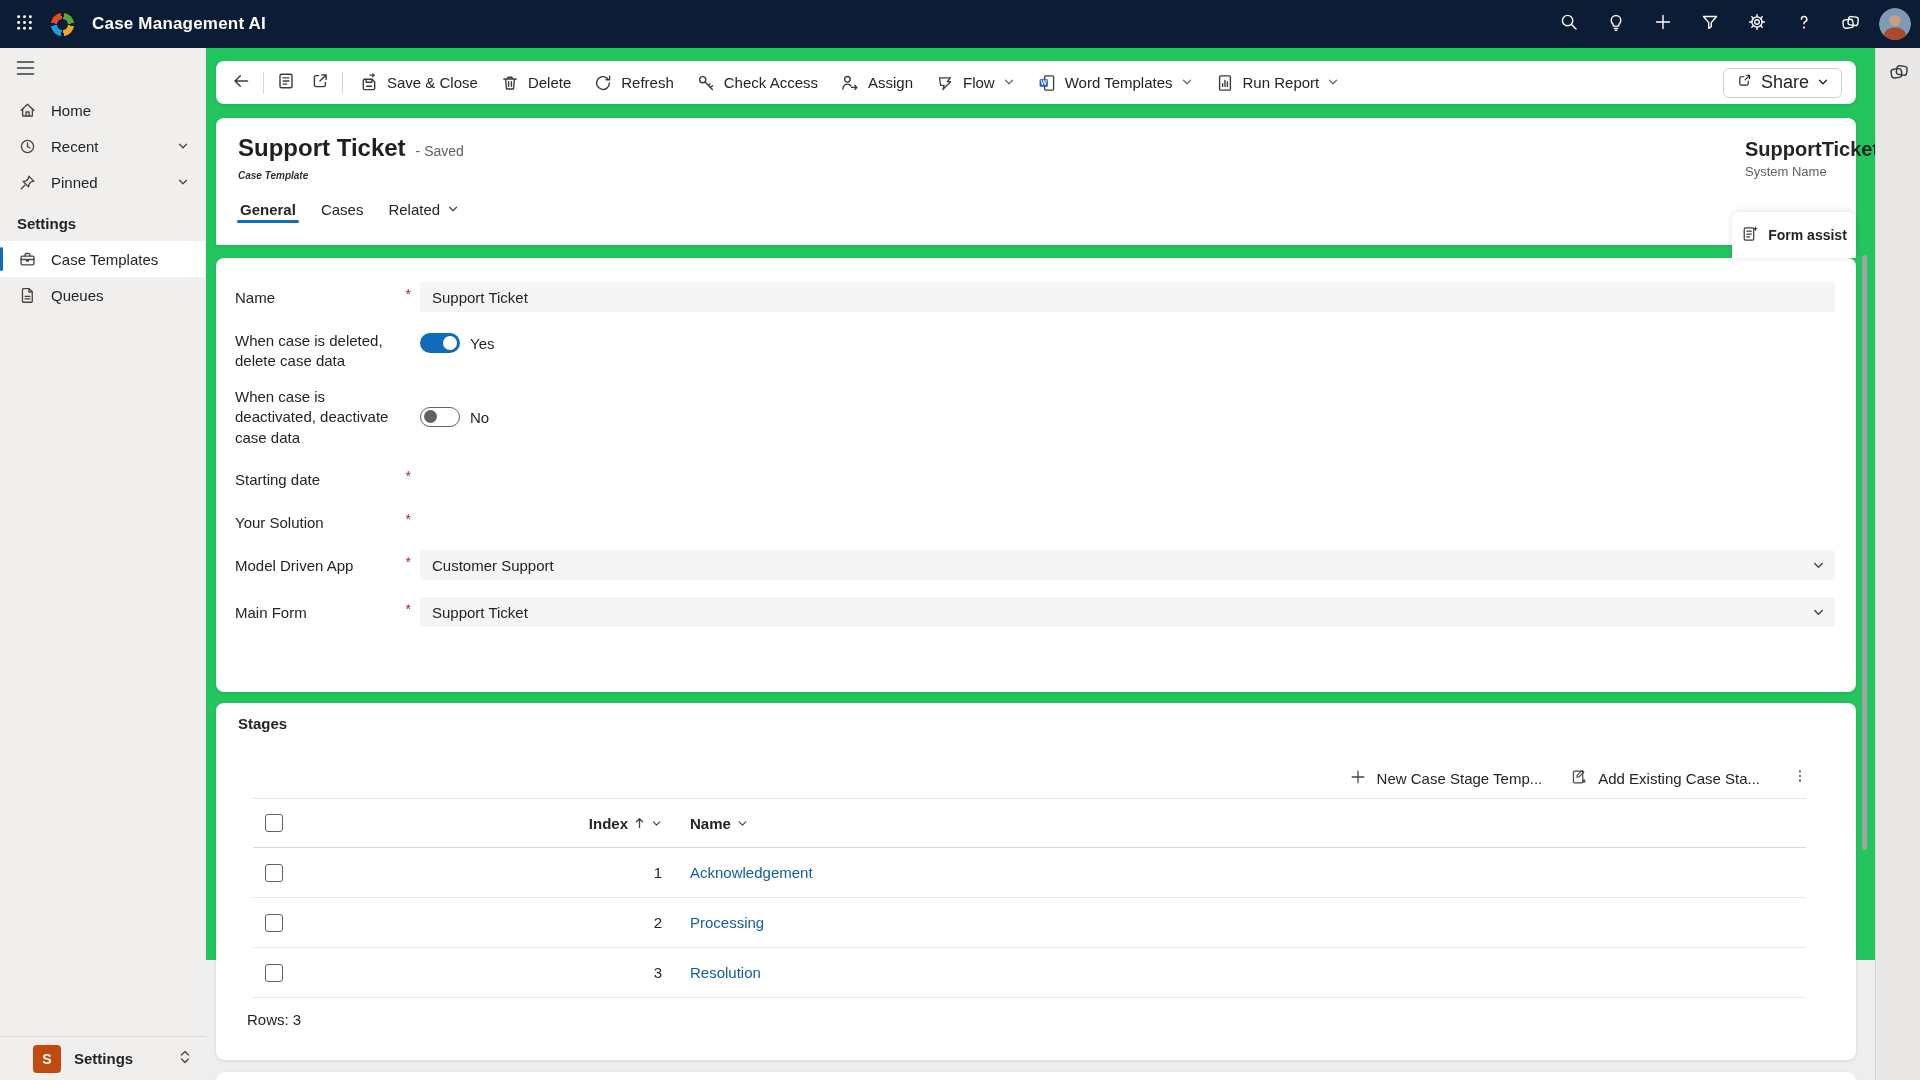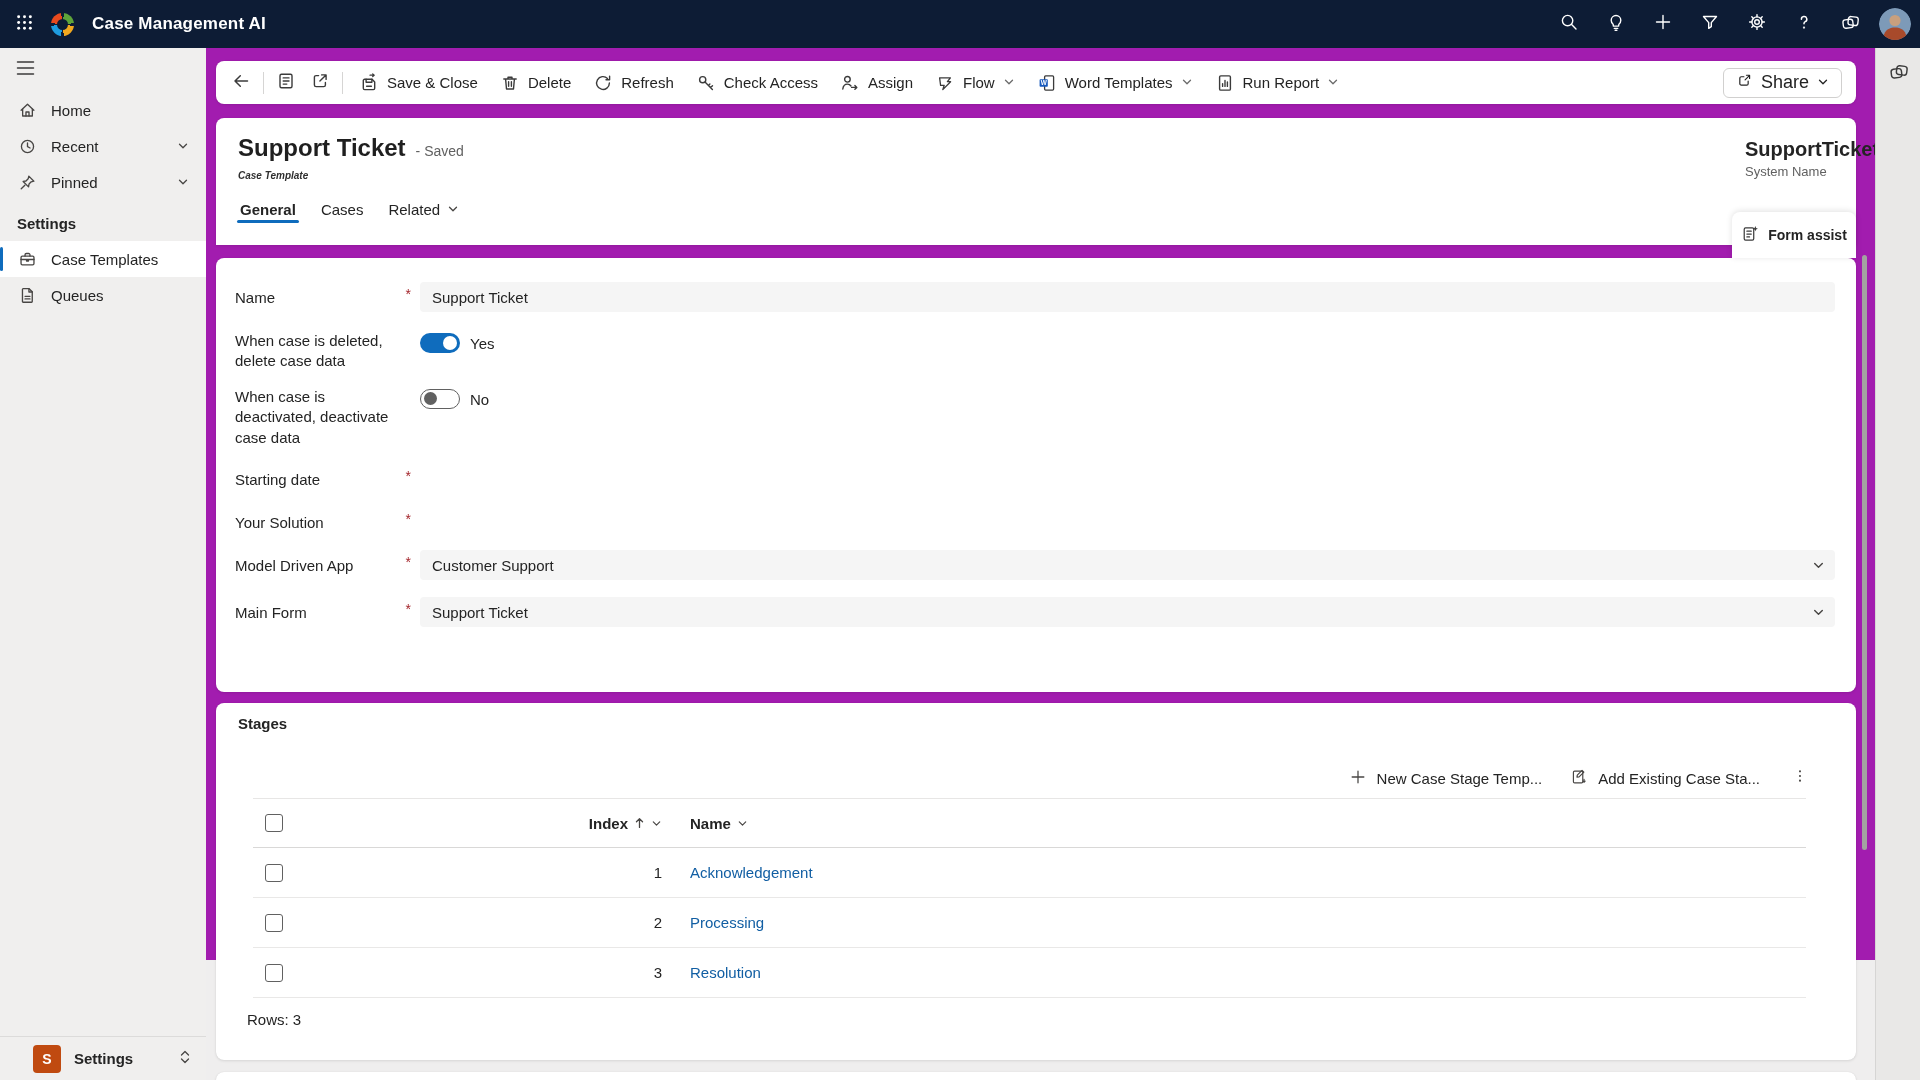--- a/index.html
+++ b/index.html
@@ -31,21 +31,21 @@
     width:3px; border-radius:2px; background:#0f6cbd; }
   .group-label { font-size:15px; font-weight:700; padding:15px 0 9px 17px; }
   .sidebar-footer { margin-top:auto; height:44px; border-top:1px solid #dcdbda;
     display:flex; align-items:center; padding:0 14px 0 33px; gap:13px; }
   .area-badge { width:28px; height:28px; border-radius:4px; background:#c04a10; color:#fff;
     font-size:14px; font-weight:700; display:grid; place-items:center; }
   .sidebar-footer .flabel { font-size:15px; font-weight:700; }
   .expander { margin-left:auto; color:#484644; cursor:pointer; }
 
   
-  .main { position:absolute; top:48px; left:206px; width:1714px; height:912px; background:#a21caf; }
+  .main { position:absolute; top:48px; left:206px; width:1714px; height:912px; background:#22c55e; }
   .card { position:absolute; background:#fff; box-shadow:0 1px 3px rgba(0,0,0,.10), 0 0 1px rgba(0,0,0,.10); }
 
   
   .toolbar-card { left:10px; top:13px; width:1640px; height:43px; border-radius:8px;
     display:flex; align-items:center; padding:0 8px 0 8px; font-size:15px; }
   .tb-iconbtn { width:34px; height:32px; display:grid; place-items:center; border-radius:4px; color:#3b3b3b; cursor:pointer; }
   .tb-divider { width:1px; height:22px; background:#d6d5d4; margin:0 5px; }
   .tb-btn { display:flex; align-items:center; gap:8px; height:32px; padding:0 11px;
     border-radius:4px; color:#242424; cursor:pointer; white-space:nowrap; }
   .tb-btn .bic { color:#3b3b3b; display:grid; place-items:center; }
@@ -544,21 +544,21 @@
         <div class="field-label">When case is deleted, delete case data</div>
       </div>
       <div class="toggle-wrap">
         <div class="toggle on">
             <div class="knob"></div>
           </div>
         <span class="toggle-state">Yes</span>
       </div>
     </div>
 
-    <div class="frow toggle-row mb16" style="min-height:44px;">
+    <div class="frow toggle-row mb16" style="min-height:44px;align-items:center;">
       <div class="lblcol">
         <div class="field-label">When case is deactivated, deactivate case data</div>
       </div>
       <div class="toggle-wrap">
         <div class="toggle off">
             <div class="knob"></div>
           </div>
         <span class="toggle-state">No</span>
       </div>
     </div>

